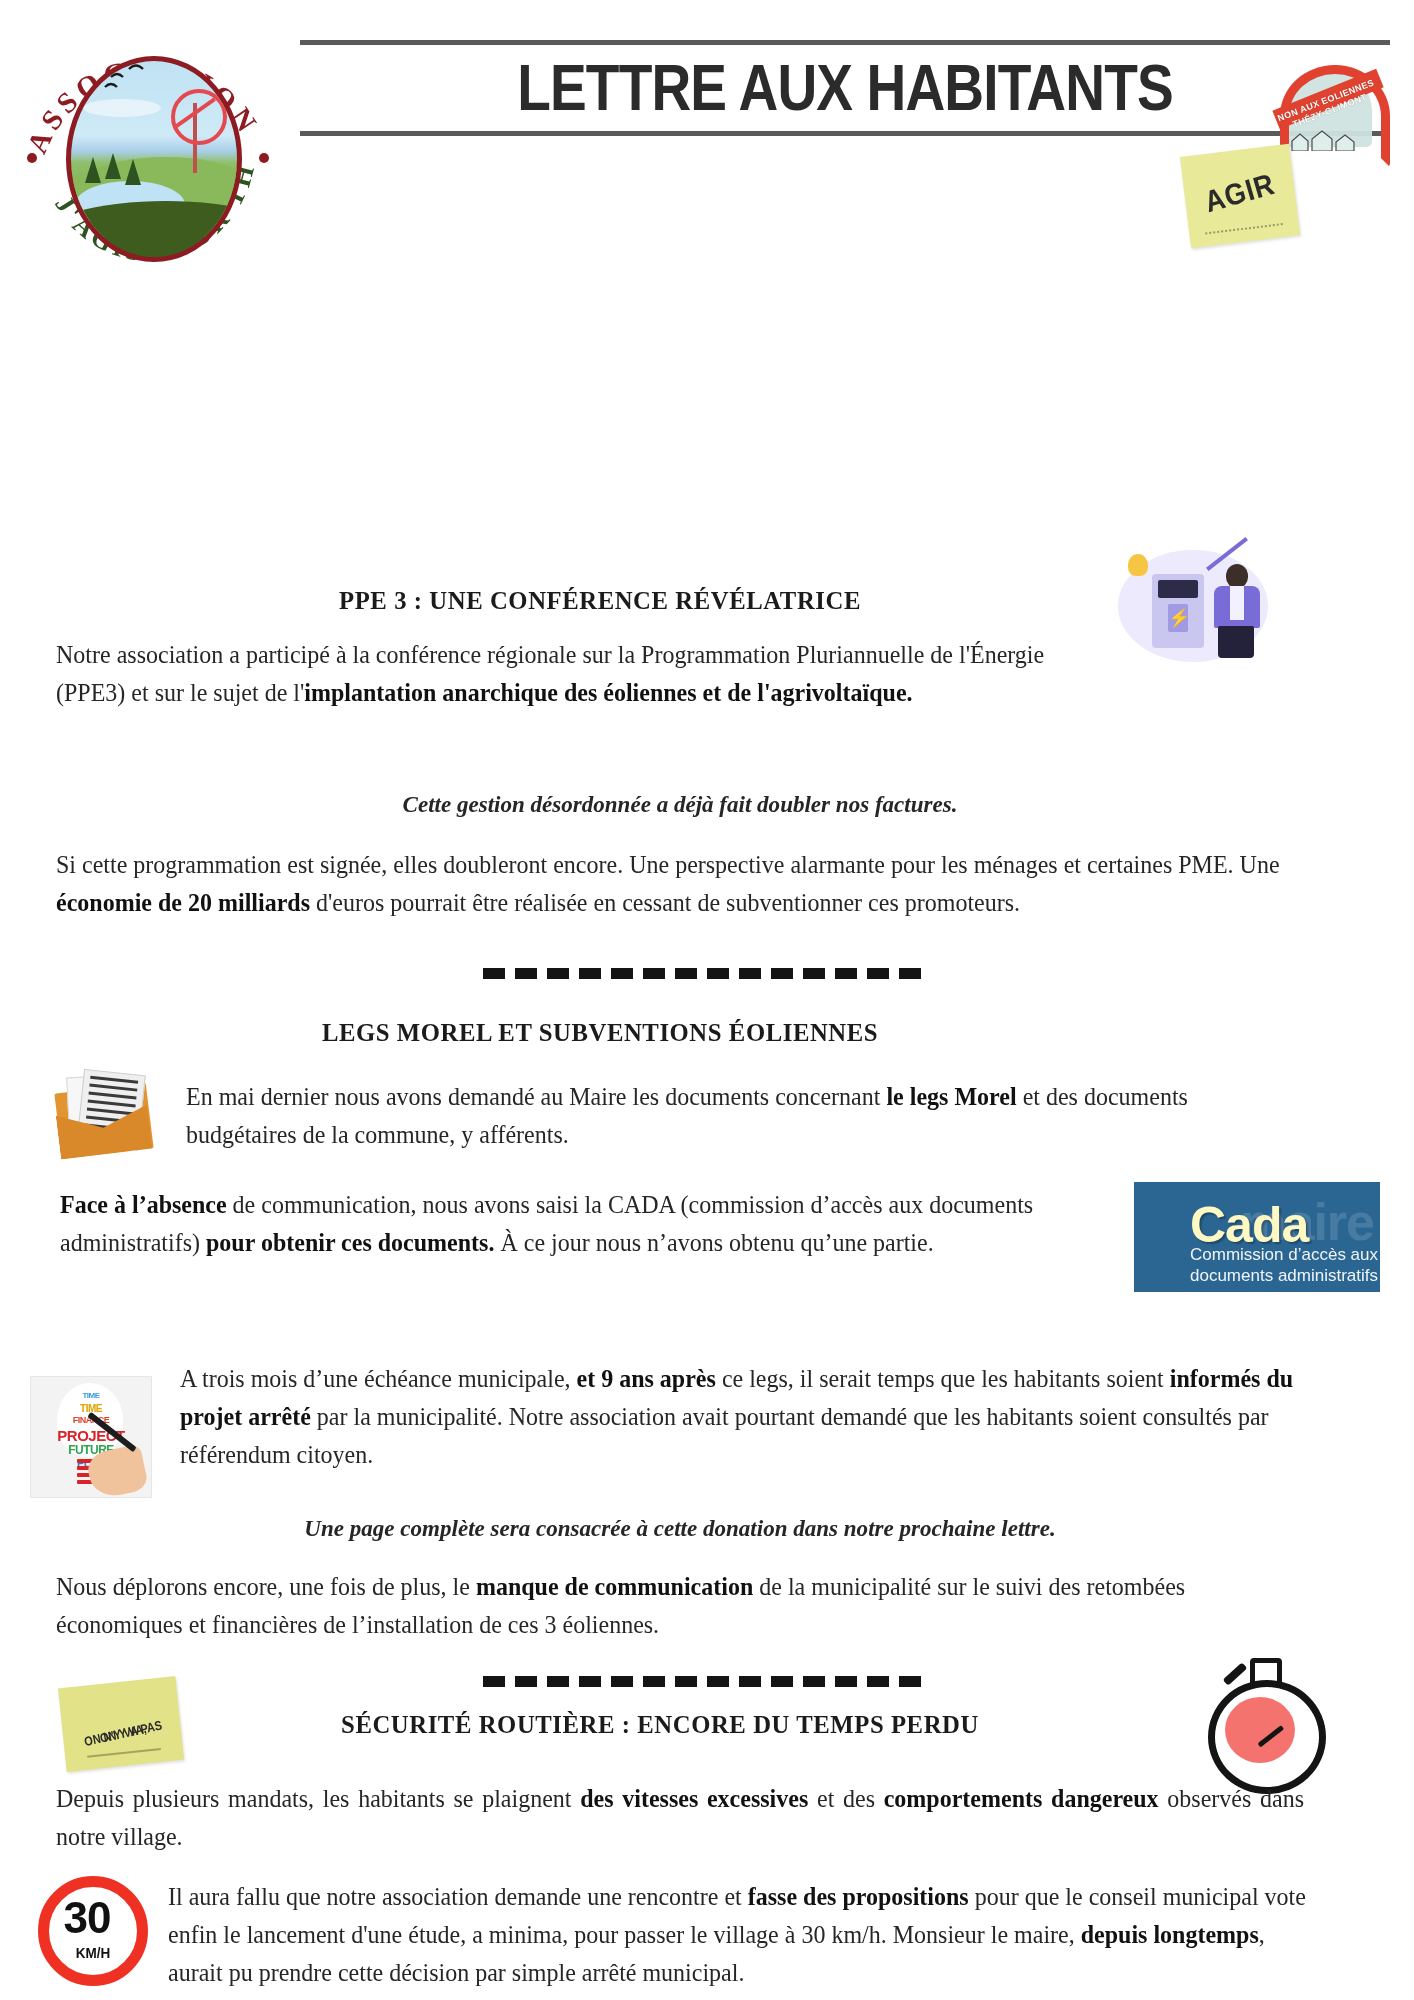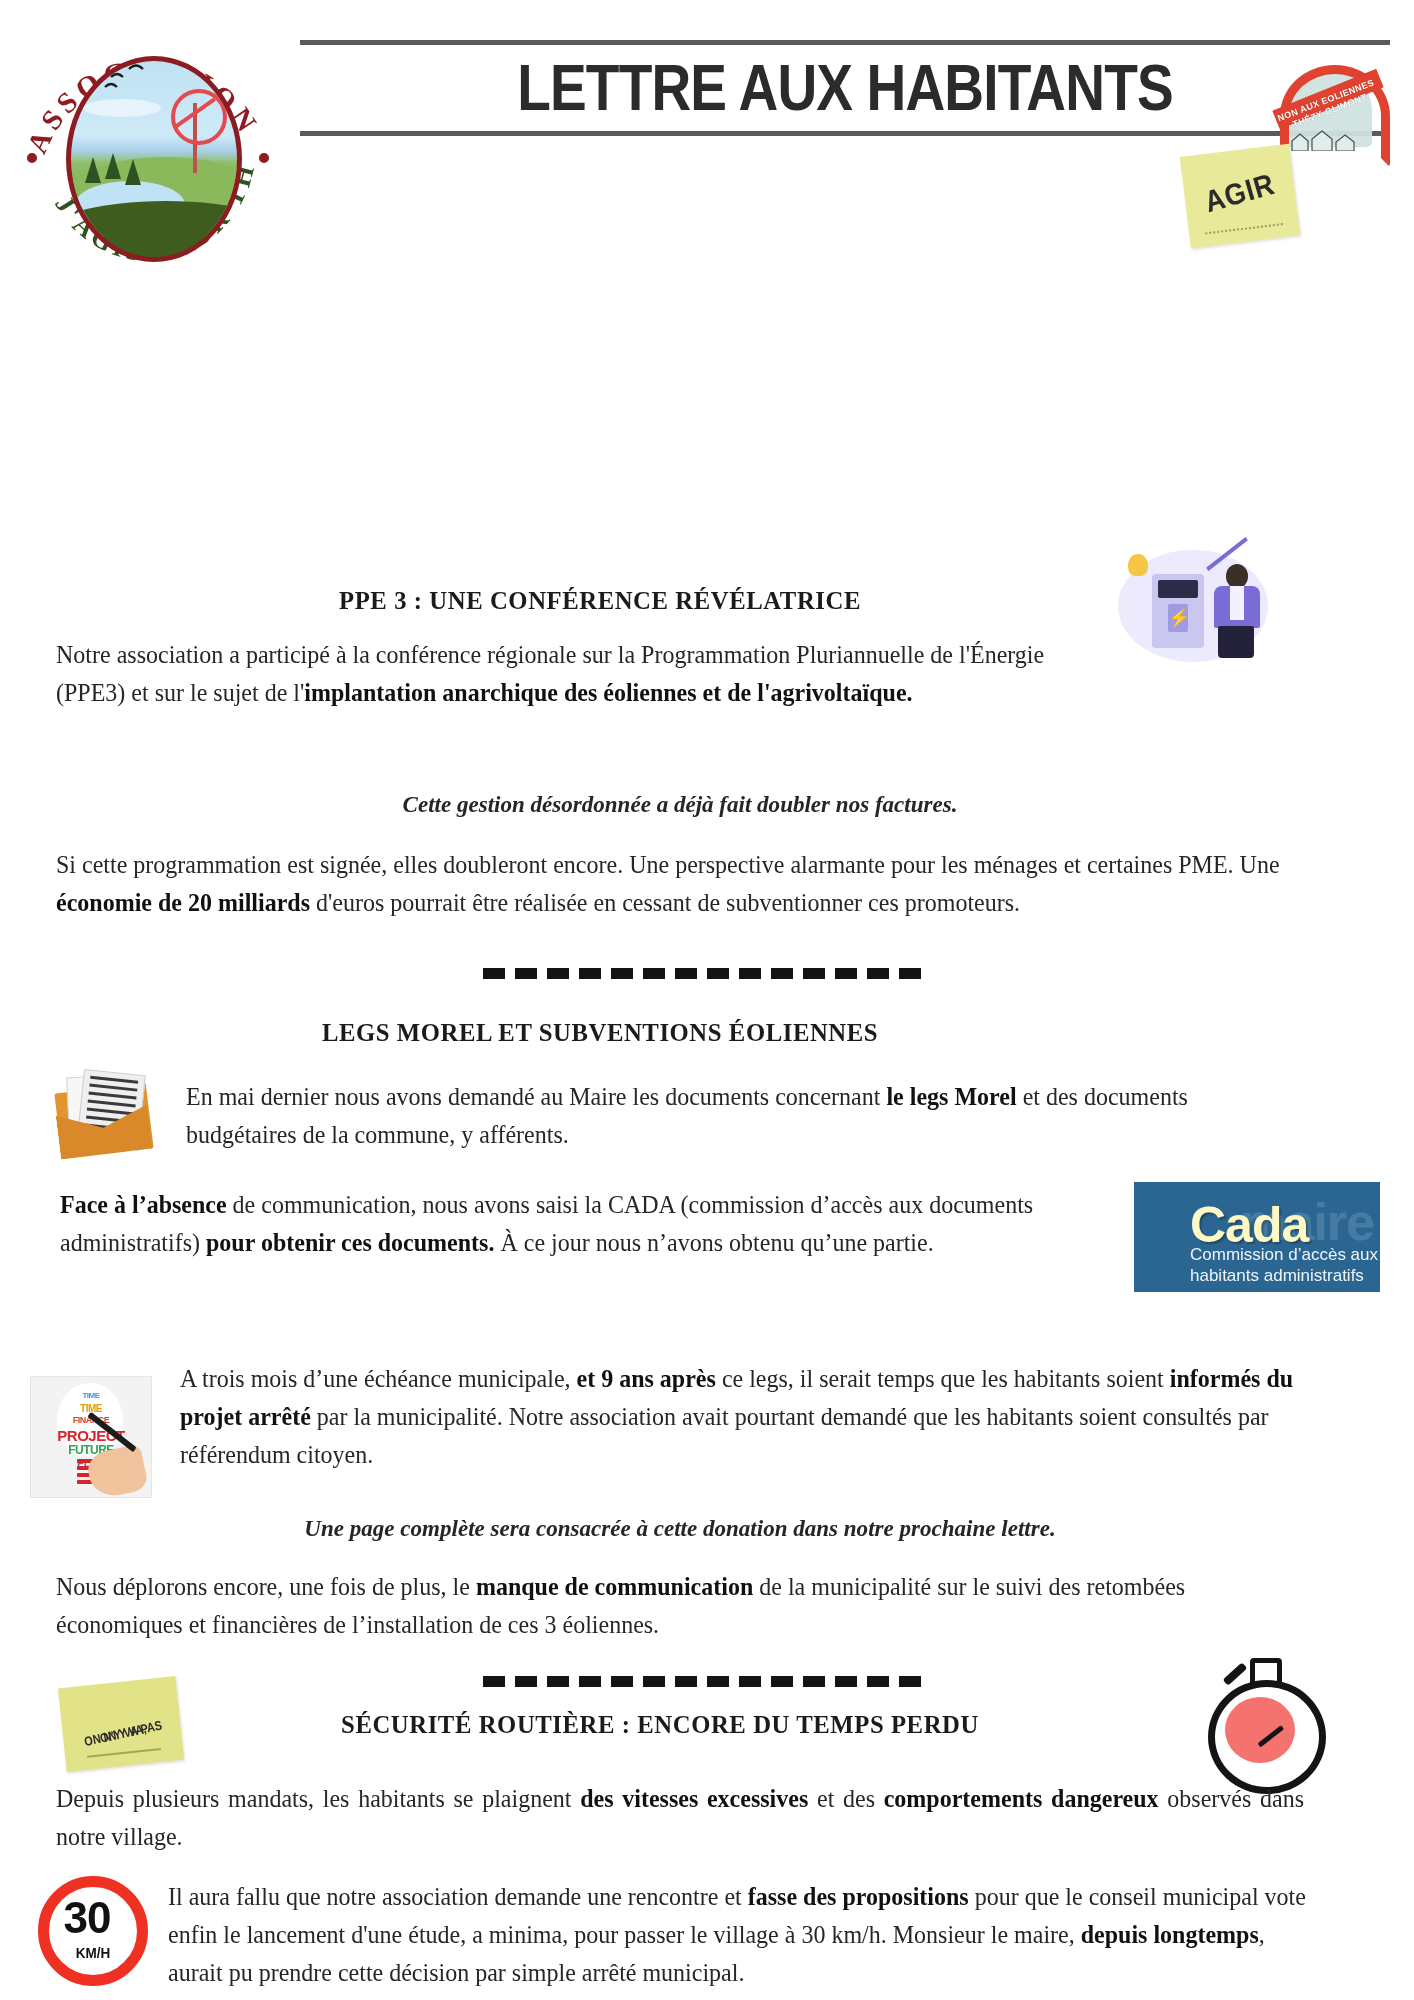--- a/index.html
+++ b/index.html
@@ -714,21 +714,21 @@
     <div class="env-flap"></div>
   </div>
 
   <p class="body-text blk" style="left:186px; top:810px; width:1160px;"><span>En mai dernier nous avons demandé au Maire les documents concernant </span><b>le legs Morel</b><span> et des documents budgétaires de la commune, y afférents.</span></p>
 
   <div class="cada-logo">
     <div class="cada-ghost">maire</div>
     <div class="cada-word">Cada</div>
     <div class="cada-sub">
       <div>Commission d’accès aux</div>
-      <div>habitants administratifs</div>
+      <div>documents administratifs</div>
     </div>
   </div>
 
   <p class="body-text blk" style="left:60px; top:918px; width:1050px;"><b>Face à l’absence</b><span> de communication, nous avons saisi la CADA (commission d’accès aux documents administratifs) </span><b>pour obtenir ces documents.</b><span> À ce jour nous n’avons obtenu qu’une partie.</span></p>
 
   <div class="project-illo">
     <div class="pi-bulb"></div>
     <div class="pi-word" style="top:14px; font-size:8px; color:#3c9bd6;">TIME</div>
     <div class="pi-word" style="top:26px; font-size:10px; color:#e0a400;">TIME</div>
     <div class="pi-word" style="top:38px; font-size:9px; color:#e0402a;">FINANCE</div>

